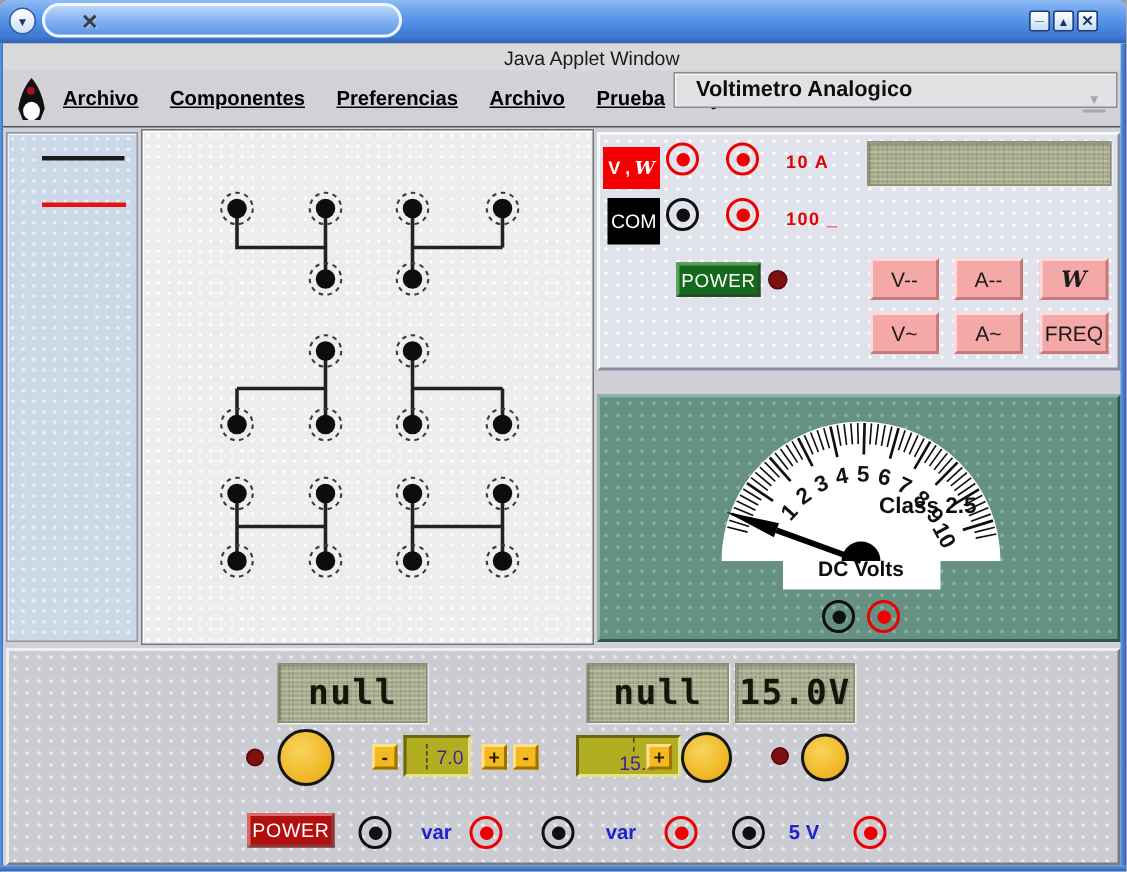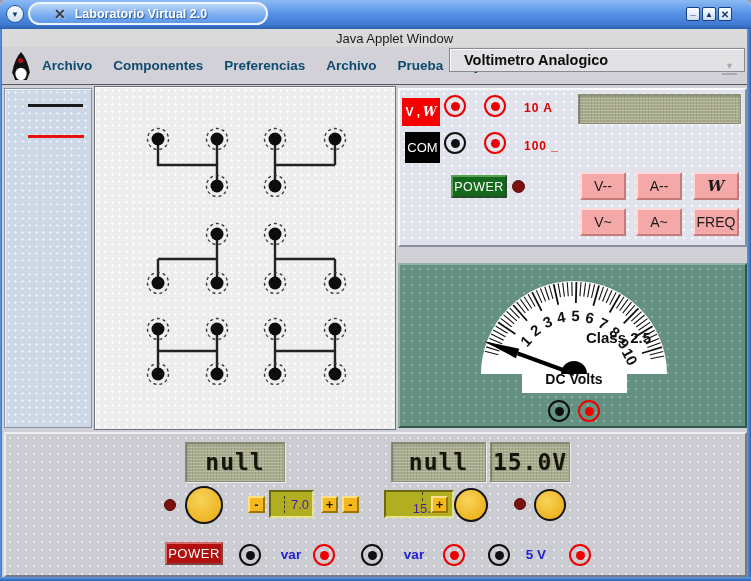--- a/index.html
+++ b/index.html
@@ -31,21 +31,21 @@
   #btn-max{left:702px;font-size:8px;}
   #btn-close{left:718px;font-size:10px;}
 
   
   #applet-banner{position:absolute;left:2px;top:29px;width:745px;height:18px;background:#dadada;
     display:flex;align-items:center;justify-content:center;font-size:13px;color:#1a1a1a;padding-left:20px;}
   #menubar{position:absolute;left:2px;top:47px;width:745px;height:38px;background:#d2d1d8;
     border-bottom:1px solid #55555e;box-sizing:border-box;}
   #duke-icon{position:absolute;left:7px;top:4px;width:24px;height:30px;}
   #menu-items{position:absolute;left:37px;top:0;height:37px;display:flex;align-items:center;gap:15px;}
-  .menu-item{font-size:13.5px;font-weight:bold;color:#0c4a6e;padding:2px 3px;white-space:nowrap;}
+  .menu-item{font-size:13.5px;font-weight:bold;color:#000000;padding:2px 3px;white-space:nowrap;text-decoration:underline;}
   #instrument-combobox{position:absolute;left:447px;top:1px;width:296px;height:24px;background:#e2e2e4;
     border:1px solid #8a8a92;box-shadow:inset 1px 1px 0 #fafafa;box-sizing:border-box;
     display:flex;align-items:center;}
   #instrument-combobox .cb-value{font-size:14.5px;font-weight:bold;color:#0d0d0d;padding-left:14px;white-space:nowrap;}
   #combo-arrow{position:absolute;right:7px;top:9px;width:15px;height:15px;color:#a8a8ae;
     font-size:9px;display:flex;align-items:center;justify-content:center;border-bottom:2px solid #a8a8ae;}
 
   
   #palette{position:absolute;left:4px;top:88px;width:88px;height:340px;background:#ccd8e6;
     background-image:radial-gradient(rgba(235,244,252,.9) 1px,transparent 1.4px);background-size:7px 7px;
@@ -123,21 +123,20 @@
 <body>
 
 <div id="root">
 
   <div id="titlebar">
     <div id="shade-button">
       <span>▼</span>
     </div>
     <div id="title-pill">
       <span class="app-x">✕</span>
-      <span class="title-text">Laboratorio Virtual 2.0</span>
     </div>
     <div class="win-btn" id="btn-min">
       <span>_</span>
     </div>
     <div class="win-btn" id="btn-max">
       <span>▲</span>
     </div>
     <div class="win-btn" id="btn-close">
       <span>✕</span>
     </div>

